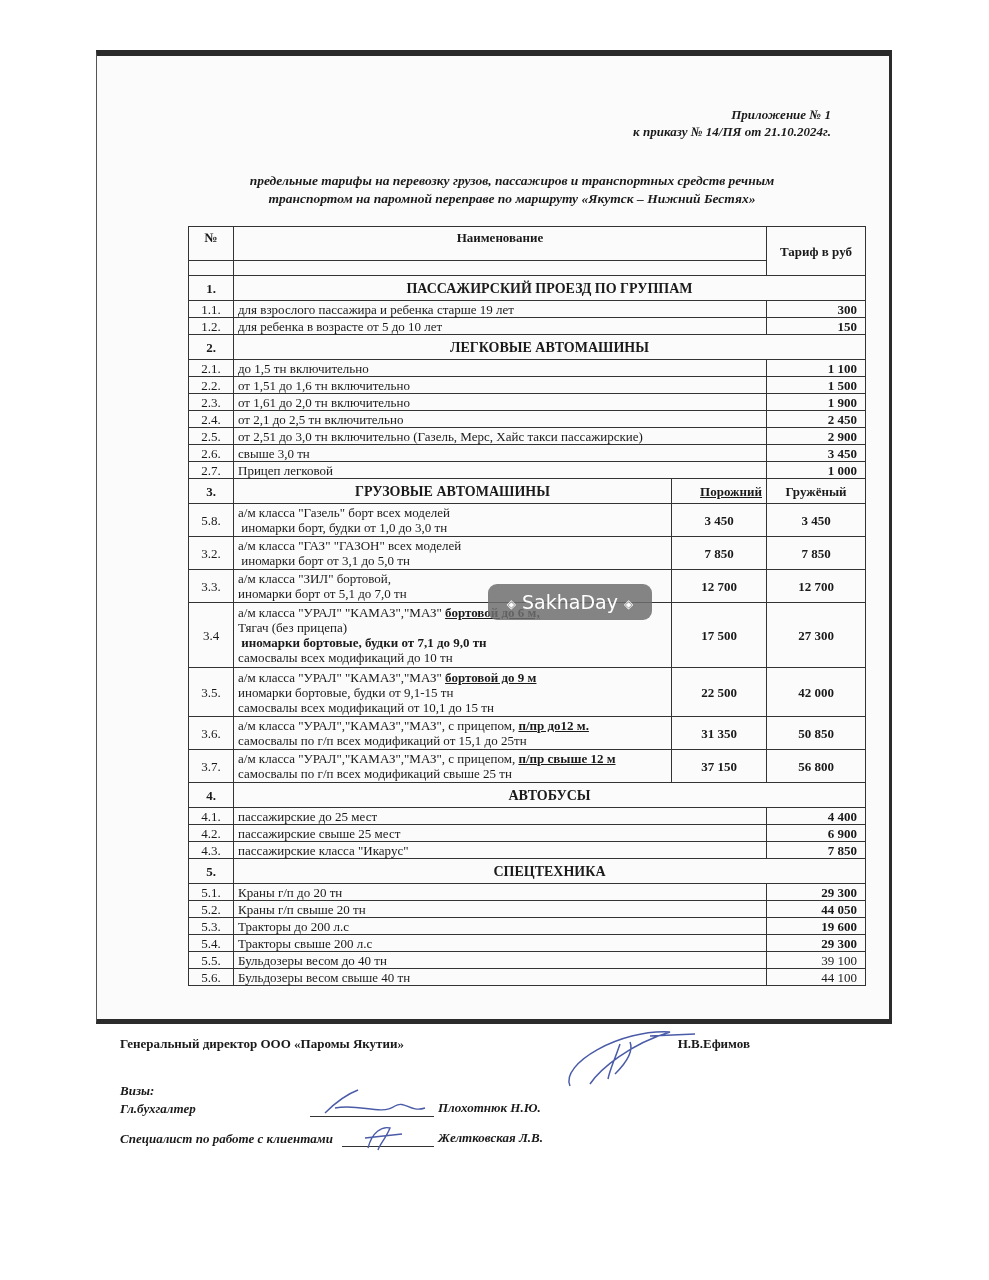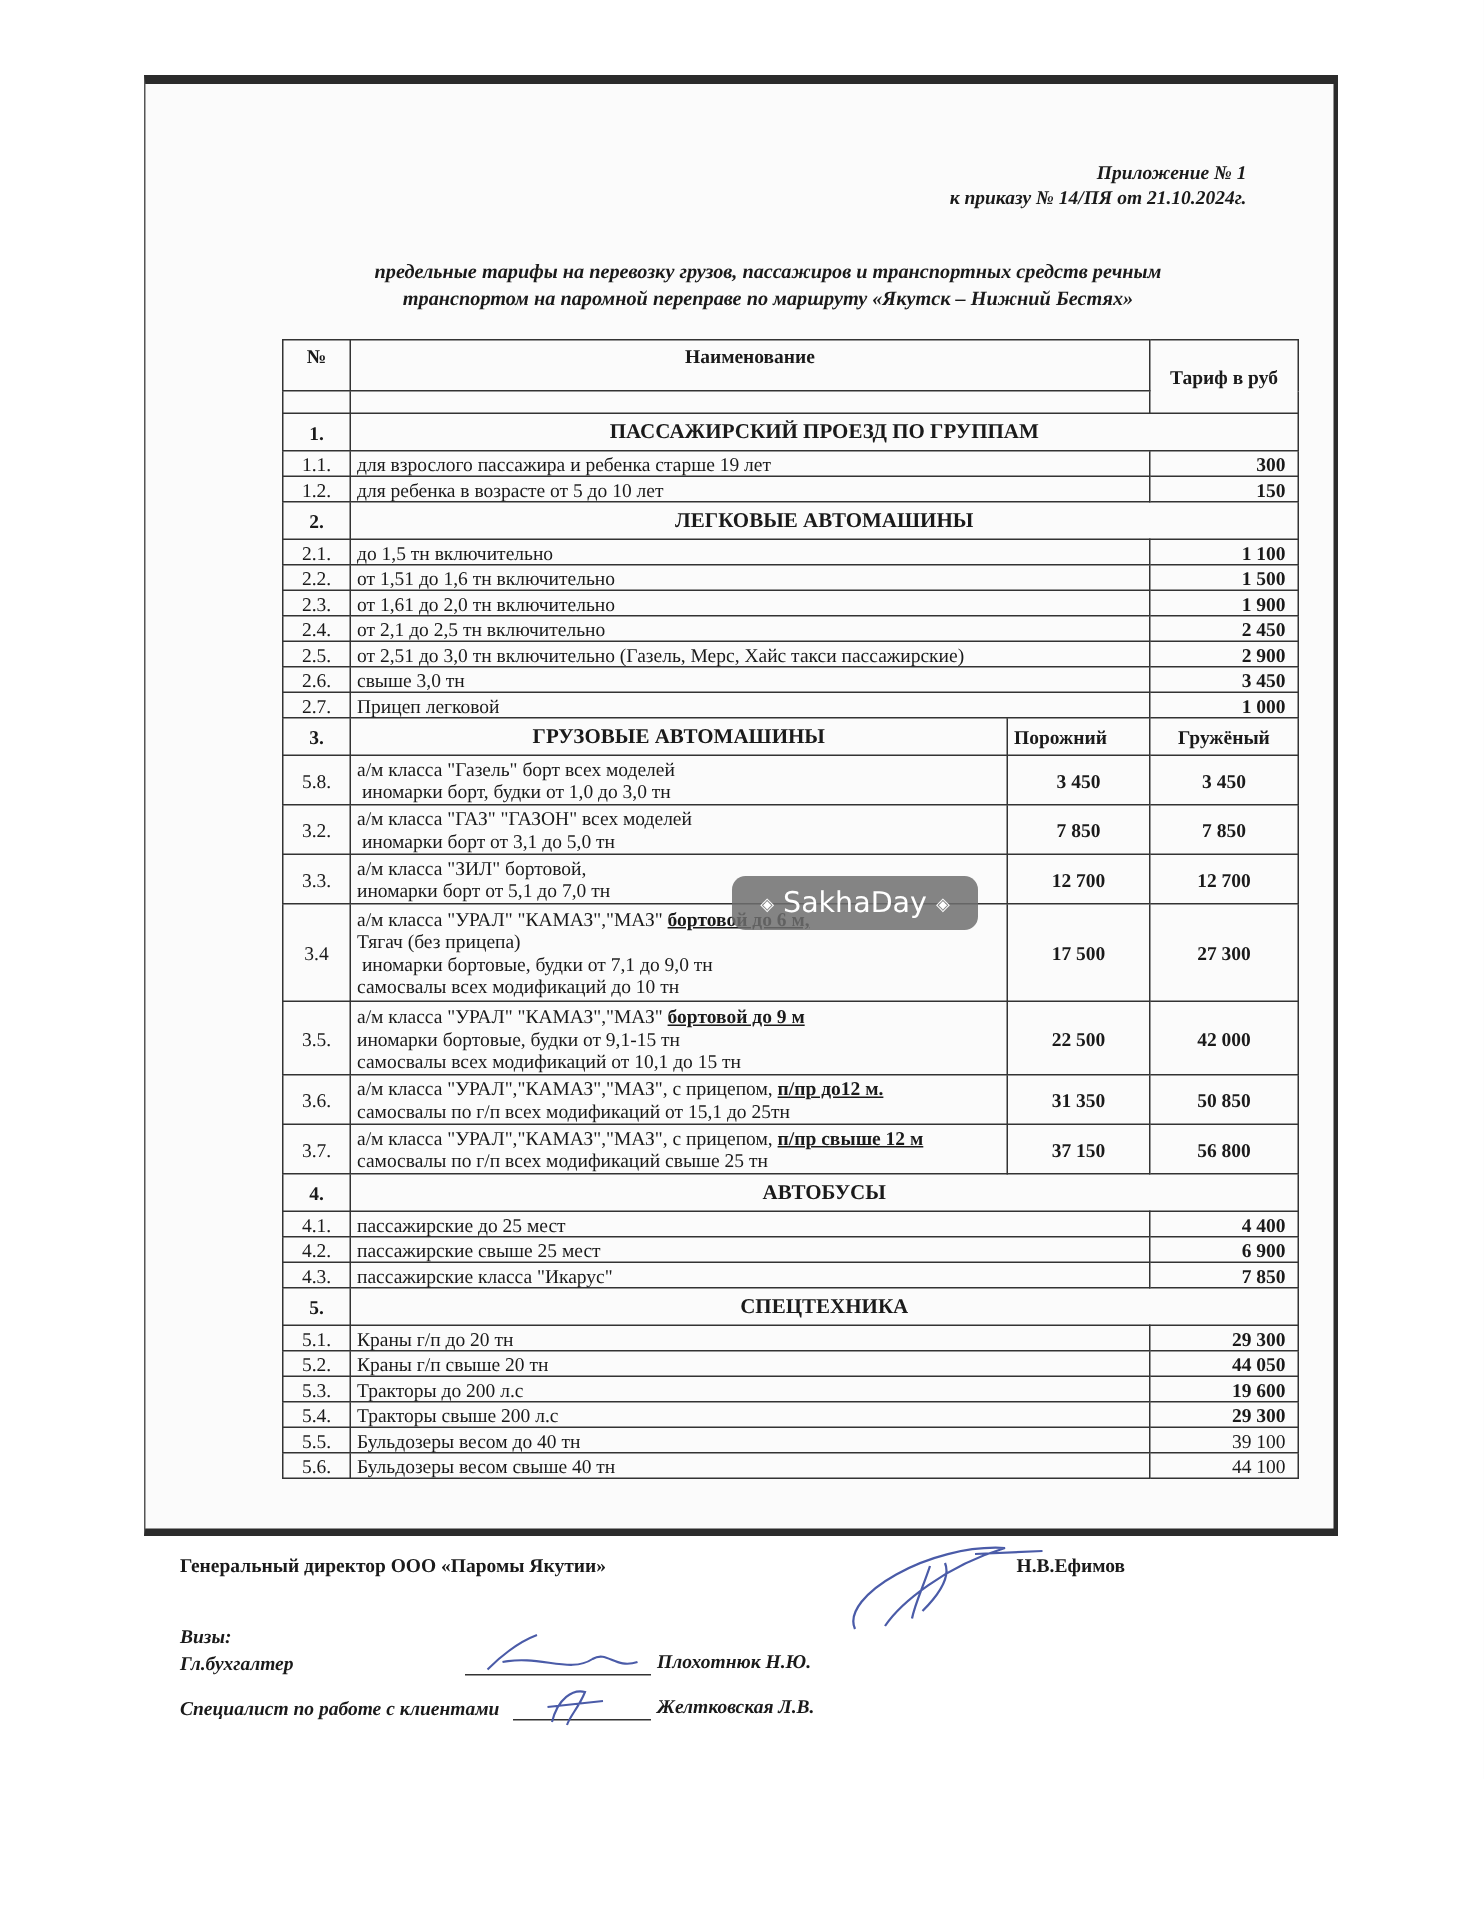--- a/index.html
+++ b/index.html
@@ -141,21 +141,21 @@
       </tr>
       <tr class="row">
         <td class="num">2.7.</td>
         <td colspan="2">Прицеп легковой</td>
         <td class="price">1 000</td>
       </tr>
 
       <tr class="sec">
         <td class="num">3.</td>
         <td class="sec-title">ГРУЗОВЫЕ АВТОМАШИНЫ</td>
-        <td class="colA" style="text-align:left;font-weight:bold;">Порожний</td>
+        <td class="colA" style="text-align:right;font-weight:bold;text-decoration:underline;">Порожний</td>
         <td class="colB" style="text-align:center;font-weight:bold;">Гружёный</td>
       </tr>
       <tr class="truck">
         <td class="num">5.8.</td>
         <td>
           <div>а/м класса "Газель" борт всех моделей</div>
           <div style="white-space:pre;"> иномарки борт, будки от 1,0 до 3,0 тн</div>
         </td>
         <td class="price">3 450</td>
         <td class="price">3 450</td>
@@ -176,21 +176,21 @@
           <div>иномарки борт от 5,1 до 7,0 тн</div>
         </td>
         <td class="price">12 700</td>
         <td class="price">12 700</td>
       </tr>
       <tr class="truck tall">
         <td class="num">3.4</td>
         <td>
           <div><span style="white-space:pre;">а/м класса "УРАЛ" "КАМАЗ","МАЗ" </span><span class="u">бортовой до 6 м,</span></div>
           <div>Тягач (без прицепа)</div>
-          <div style="white-space:pre;"> иномарки бортовые, будки от 7,1 до 9,0 тн</div>
+          <div style="white-space:pre;font-weight:bold;"> иномарки бортовые, будки от 7,1 до 9,0 тн</div>
           <div>самосвалы всех модификаций до 10 тн</div>
         </td>
         <td class="price">17 500</td>
         <td class="price">27 300</td>
       </tr>
       <tr class="truck mid">
         <td class="num">3.5.</td>
         <td>
           <div><span style="white-space:pre;">а/м класса "УРАЛ" "КАМАЗ","МАЗ" </span><span class="u">бортовой до 9 м</span></div>
           <div>иномарки бортовые, будки от 9,1-15 тн</div>

